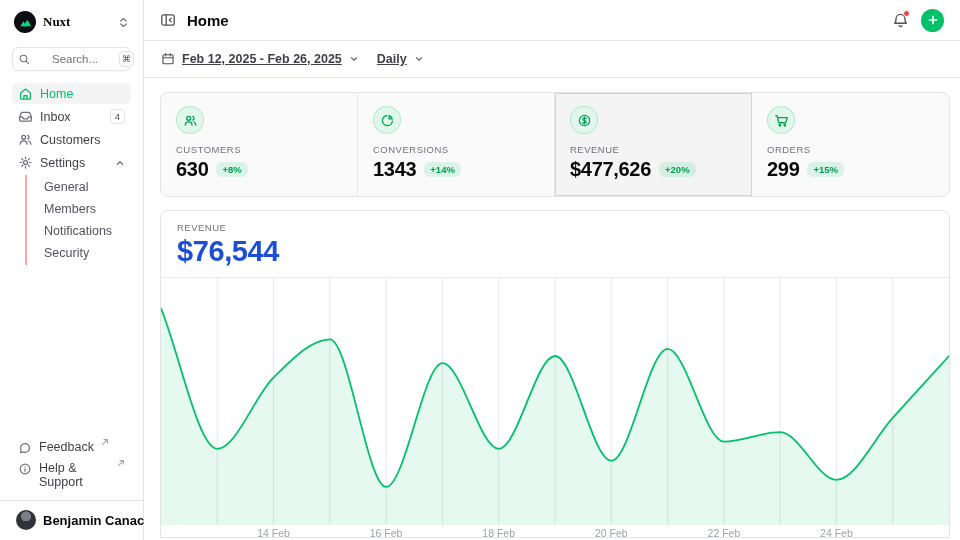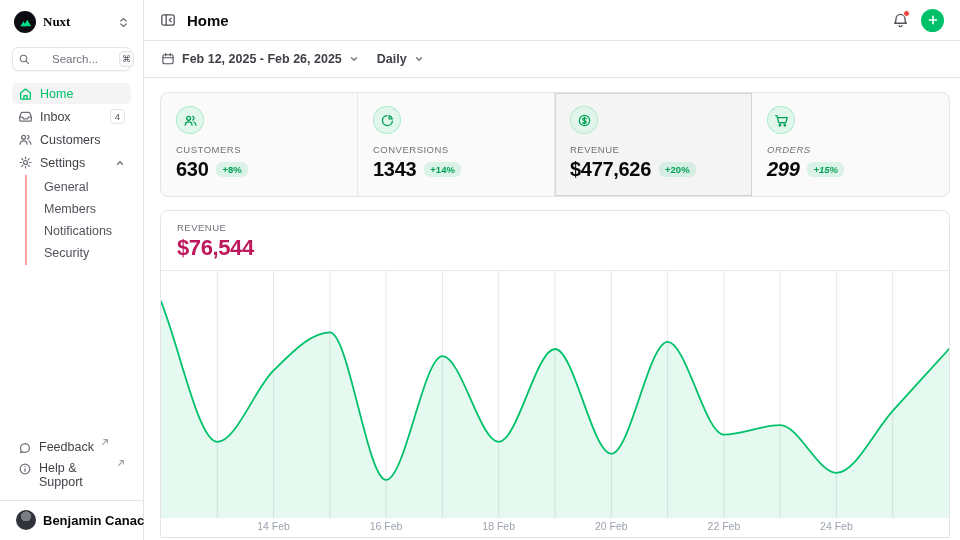--- a/index.html
+++ b/index.html
@@ -67,41 +67,41 @@
   main { flex:1; display:flex; flex-direction:column; min-width:0; background:#fff; }
   header { height:41px; min-height:41px; border-bottom:1px solid #e4e4e7; display:flex; align-items:center; padding:0 16px; gap:11px; }
   .icon-btn { background:none; border:none; padding:0; color:#52525b; display:flex; cursor:pointer; }
   .page-title { font-size:15px; font-weight:700; color:#09090b; }
   .header-right { margin-left:auto; display:flex; align-items:center; gap:12px; }
   .bell-wrap { position:relative; }
   .bell-dot { position:absolute; top:-2px; right:-1px; width:7px; height:7px; border-radius:50%; background:#ef4444; border:1.5px solid #fff; }
   .plus-btn { width:23px; height:23px; border-radius:50%; background:#00C16A; border:none; display:flex; align-items:center; justify-content:center; cursor:pointer; }
 
   .toolbar { height:37px; min-height:37px; border-bottom:1px solid #e4e4e7; display:flex; align-items:center; padding:0 17px; gap:18px; }
-  .tool-btn { display:flex; align-items:center; gap:7px; font-size:12.5px; font-weight:600; color:#3f3f46; background:none; border:none; padding:0; cursor:pointer; font-family:inherit; }
+  .tool-btn { display:flex; align-items:center; gap:7px; font-size:12.5px; font-weight:600; color:#3f3f46; background:none; border:none; padding:0; cursor:pointer; font-family:inherit;text-decoration:underline; }
   .tool-btn .ni { color:#52525b; display:flex; }
   .chev { color:#71717a; display:flex; }
 
   .content { flex:1; padding:14px 10px 0 16px; overflow:hidden; }
 
   .stats { display:grid; grid-template-columns:repeat(4,1fr); border:1px solid #e4e4e7; border-radius:8px; background:#fafafa; height:105px; }
   .stat { padding:13px 15px; display:flex; flex-direction:column; border-right:1px solid #e9e9eb; cursor:pointer; }
   .stat:first-child { border-radius:8px 0 0 8px; }
-  .stat:last-child { border-right:none; border-radius:0 8px 8px 0;font-style:italic; }
+  .stat:last-child { border-right:none; border-radius:0 8px 8px 0; }
   .stat.selected { background:#f4f4f5; outline:1px solid #d4d4d8; outline-offset:-1px; }
   .stat-icon { width:28px; height:28px; border-radius:50%; background:#e2f7ec; box-shadow:inset 0 0 0 1px rgba(0,193,106,.22); color:#00A155; display:flex; align-items:center; justify-content:center; }
   .stat-label { margin-top:10px; font-size:9.5px; letter-spacing:.5px; color:#71717a; font-weight:500; }
   .stat-value-row { display:flex; align-items:center; gap:8px; margin-top:3px; }
   .stat-value { font-size:20px; font-weight:700; color:#09090b; letter-spacing:-.3px; }
   .delta-badge { font-size:9.5px; font-weight:600; color:#00A155; background:rgba(0,193,106,.12); border-radius:6px; padding:3px 6px; line-height:1; }
 
   .chart-card { margin-top:13px; border:1px solid #e4e4e7; border-radius:8px 8px 0 0; border-bottom:1px solid #e4e4e7; background:#fff; height:328px; overflow:hidden; }
   .chart-head { padding:11px 16px 9px; border-bottom:1px solid #e9e9eb; }
   .chart-title { font-size:9.5px; letter-spacing:.5px; color:#71717a; font-weight:500; }
-  .chart-value { font-size:22px; font-weight:700; color:#be185d; letter-spacing:-.4px; margin-top:2px; }
+  .chart-value { font-size:29px; font-weight:700; color:#1d4ed8; letter-spacing:-.4px; margin-top:2px; }
   #chart { height:266px; width:100%; }
   #chart svg { display:block; }
 </style>
 </head>
 <body>
 
 <div class="app">
 
   <aside>
     <div>

